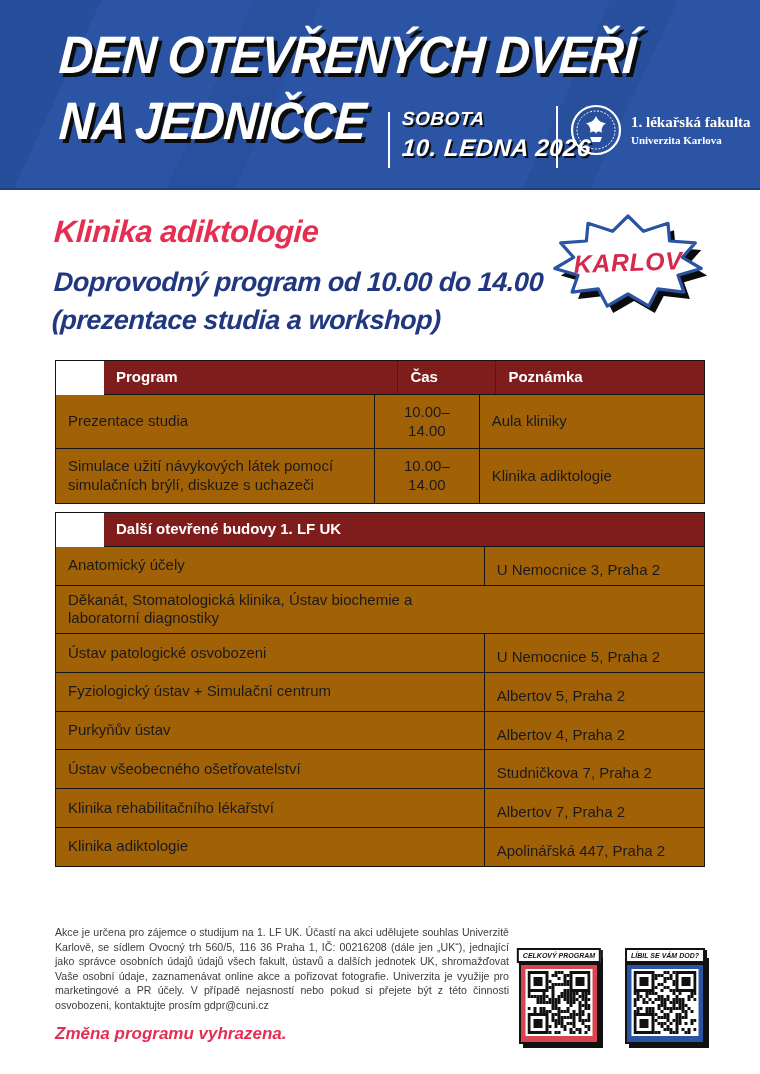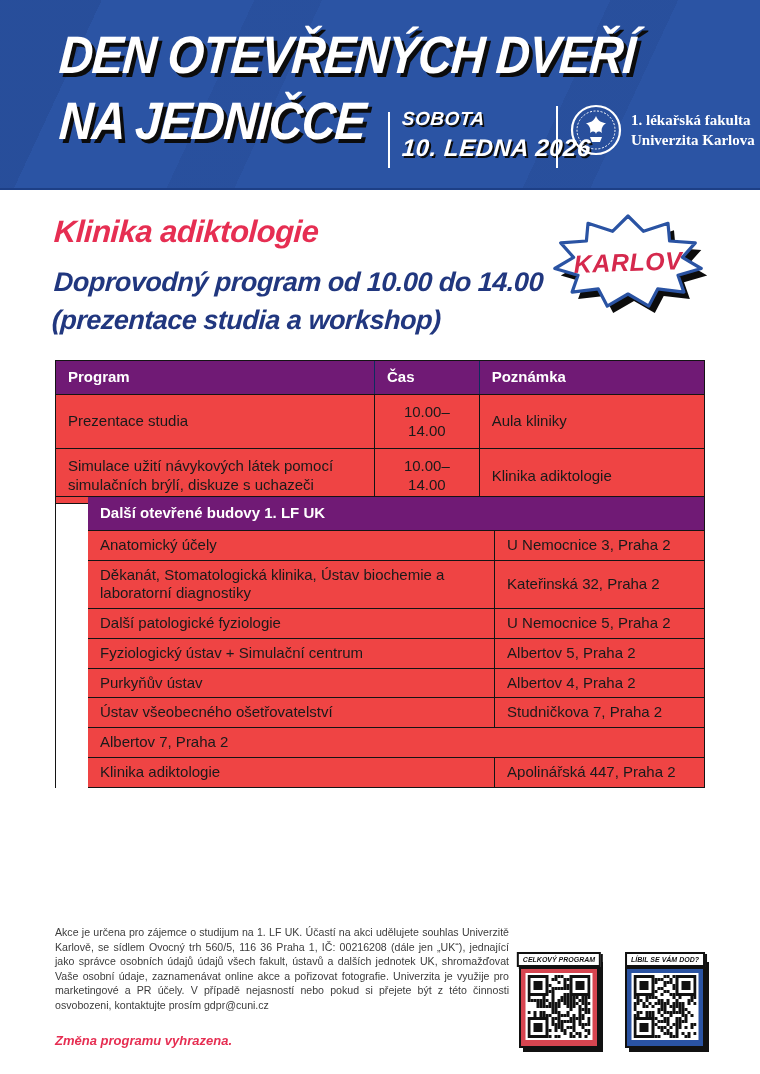--- a/index.html
+++ b/index.html
@@ -26,21 +26,21 @@
   }
   .date-sep { position:absolute; left:388px; top:112px; width:2px; height:56px; background:#fff; }
   .date-block { position:absolute; left:402px; top:108px; color:#fff; font-style:italic; font-weight:bold; }
   .date-line1 { font-size:19px; letter-spacing:.5px; text-shadow:2px 2px 0 #0c0c0c; transform:skewX(-4deg); }
   .date-line2 { font-size:24px; margin-top:4px; letter-spacing:.5px; text-shadow:2px 2px 0 #0c0c0c; transform:skewX(-4deg); }
   .logo-sep { position:absolute; left:556px; top:106px; width:2px; height:62px; background:#fff; }
   .logo-block { position:absolute; left:570px; top:104px; display:flex; align-items:center; gap:9px; color:#fff; }
   .seal { width:52px; height:52px; }
   .logo-text { font-family:"Liberation Serif", serif; }
   .logo-faculty { font-size:15px; font-weight:bold;font-family:Liberation Serif, serif; }
-  .logo-university { font-size:15px; font-weight:bold; margin-top:3px; }
+  .logo-university { font-size:11px; font-weight:bold; margin-top:3px; }
 
   
   .section-heading {
     position:absolute; left:55px; top:214px;
     color:#e62e52; font-size:31px; font-weight:bold; font-style:italic;
     letter-spacing:-.5px; transform:skewX(-3deg); transform-origin:left top;
   }
   .section-subtitle {
     position:absolute; left:55px; top:263px;
     color:#21377f; font-size:27px; font-weight:bold; font-style:italic;
@@ -50,50 +50,50 @@
   .badge svg { position:absolute; left:0; top:0; }
   .badge-label {
     position:absolute; left:0; top:0; width:160px; height:100px;
     display:flex; align-items:center; justify-content:center;
     color:#d5294d; font-size:25px; font-weight:bold; font-style:italic;
     letter-spacing:.5px; transform:rotate(-2deg);
   }
 
   
   .tbl { position:absolute; left:55px; width:650px; border:1px solid #141414; border-bottom:none; }
-  .tbl-row { display:flex; border-bottom:1px solid #141414; background:#ef4444; }
-  .tbl-head { background:#701a75; color:#fff; font-weight:bold; }
+  .tbl-row { display:flex; border-bottom:1px solid #141414; background:#a16207; }
+  .tbl-head { background:#7f1d1d; color:#fff; font-weight:bold;margin-left:48px; }
   .cell {
     padding:8px 12px; font-size:15px; color:#1a1a1a; line-height:1.25;
     display:flex; align-items:center; border-right:1px solid #141414;
   }
   .cell:last-child { border-right:none; }
   .tbl-head .cell { color:#fff; padding:7px 12px; border-right:1px solid #0e2c5e; }
   .tbl-head .cell:last-child { border-right:none; }
 
   #program-table { top:360px; }
   #program-table .c0 { width:320px; }
   #program-table .c1 { width:105px;text-align:center; }
   #program-table .c2 { width:225px;text-align:center; }
   #program-table .body-row .cell { min-height:42px; }
 
-  #buildings-table { top:496px;padding-left:32px; }
+  #buildings-table { top:512px; }
   #buildings-table .head-cell { width:650px; border-right:none; }
   #buildings-table .c0 { width:430px; }
-  #buildings-table .c1 { width:220px; }
+  #buildings-table .c1 { width:220px;margin-top:9px; }
   #buildings-table .body-row .cell { min-height:28px; padding-top:5px; padding-bottom:5px; }
 
   
   .footer { position:absolute; left:55px; top:925px; width:650px; display:flex;align-items:flex-end; }
   .disclaimer-col { width:455px; }
   .disclaimer {
     font-size:10.6px; line-height:1.38; color:#3c3c3c; text-align:justify;
   }
   .change-note {
-    margin-top:20px; color:#e62e52; font-size:13px; font-weight:bold; font-style:italic;
+    margin-top:11px; color:#e62e52; font-size:17px; font-weight:bold; font-style:italic;
   }
   .qr-area { display:flex; gap:26px; margin-left:10px; margin-top:12px; }
   .qr-card {
     position:relative; width:80px; height:90px;
     border:2.5px solid #111; box-shadow:4px 4px 0 #111;
   }
   .qr-card.red  { background:#d64550; }
   .qr-card.blue { background:#2a53a3; }
   .qr-label {
     position:absolute; top:-8px; left:50%; transform:translateX(-50%);
@@ -172,39 +172,39 @@
     <div class="tbl-row tbl-head">
       <div class="cell head-cell">Další otevřené budovy 1. LF UK</div>
     </div>
     <div id="buildings-rows">
         <div class="tbl-row body-row">
           <div class="cell c0">Anatomický účely</div>
           <div class="cell c1">U Nemocnice 3, Praha 2</div>
         </div>
         <div class="tbl-row body-row">
           <div class="cell c0">Děkanát, Stomatologická klinika, Ústav biochemie a laboratorní diagnostiky</div>
-          <div class="cell c1">Kateřinská 32, Praha 2</div>
-        </div>
-        <div class="tbl-row body-row">
-          <div class="cell c0">Další patologické fyziologie</div>
+        </div>
+        <div class="tbl-row body-row">
+          <div class="cell c0">Ústav patologické osvobozeni</div>
           <div class="cell c1">U Nemocnice 5, Praha 2</div>
         </div>
         <div class="tbl-row body-row">
           <div class="cell c0">Fyziologický ústav + Simulační centrum</div>
           <div class="cell c1">Albertov 5, Praha 2</div>
         </div>
         <div class="tbl-row body-row">
           <div class="cell c0">Purkyňův ústav</div>
           <div class="cell c1">Albertov 4, Praha 2</div>
         </div>
         <div class="tbl-row body-row">
           <div class="cell c0">Ústav všeobecného ošetřovatelství</div>
           <div class="cell c1">Studničkova 7, Praha 2</div>
         </div>
         <div class="tbl-row body-row">
+          <div class="cell c0">Klinika rehabilitačního lékařství</div>
           <div class="cell c1">Albertov 7, Praha 2</div>
         </div>
         <div class="tbl-row body-row">
           <div class="cell c0">Klinika adiktologie</div>
           <div class="cell c1">Apolinářská 447, Praha 2</div>
         </div>
       </div>
   </div>
 
   <div class="footer">

